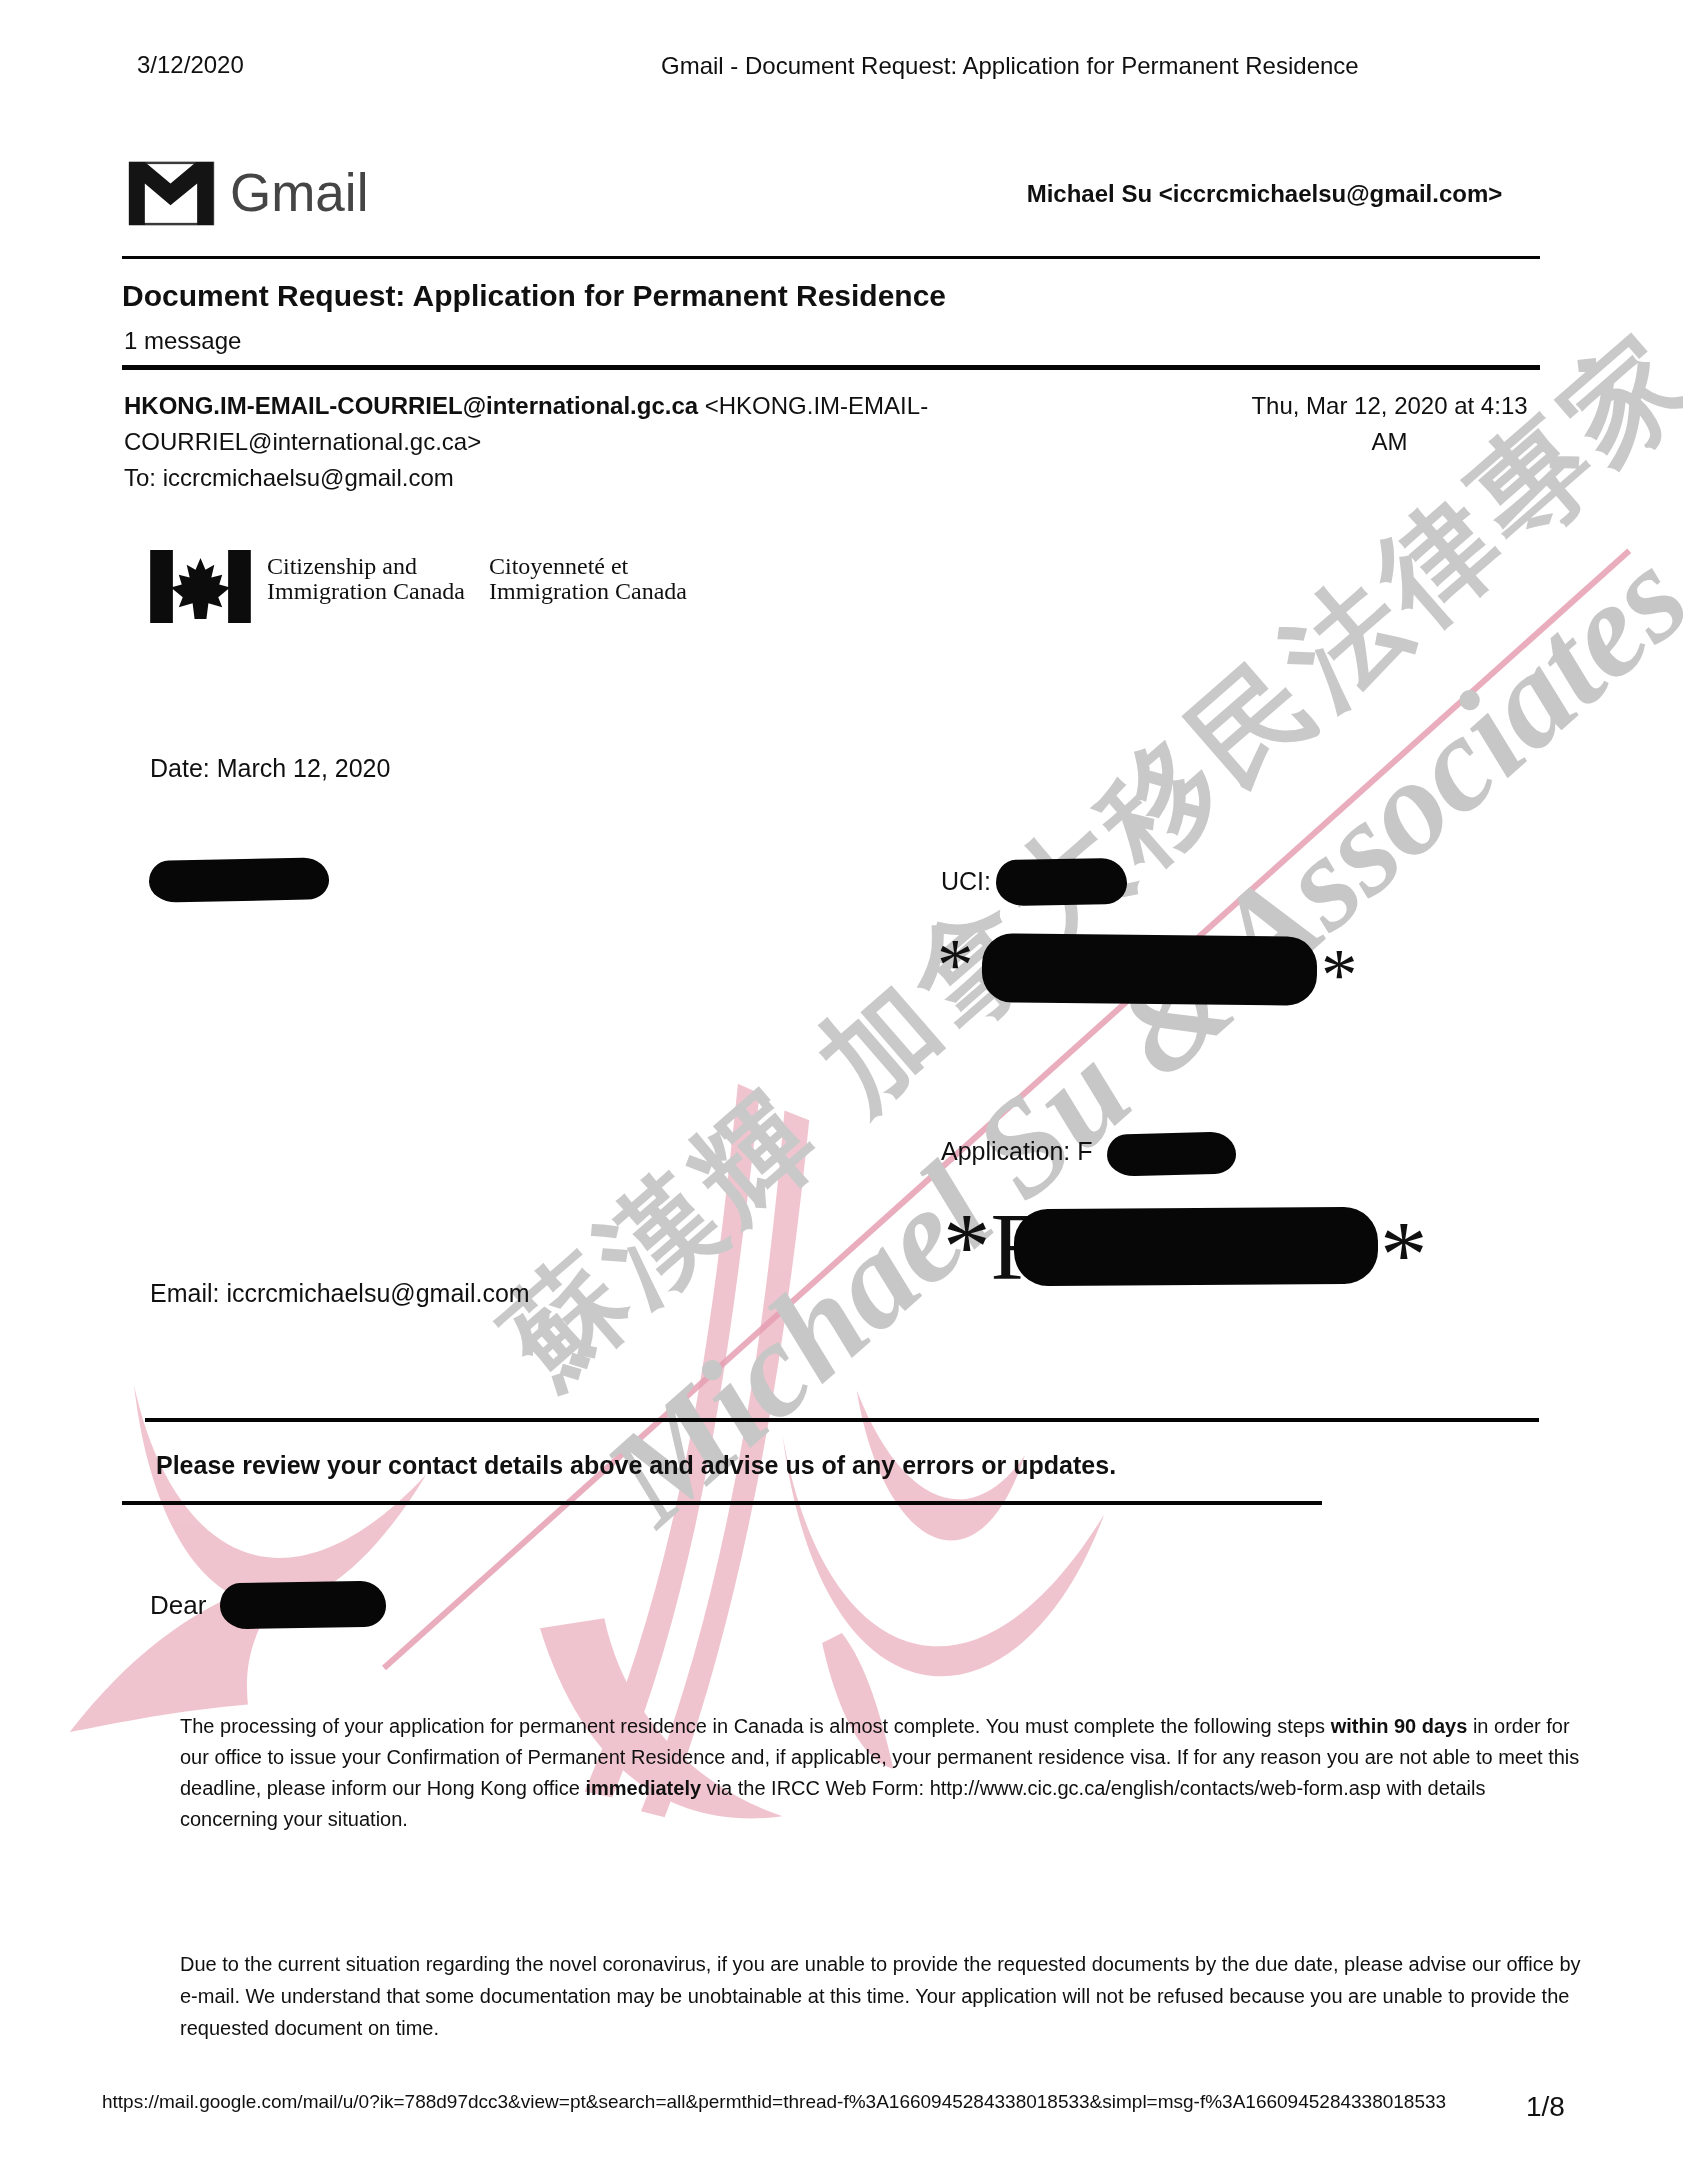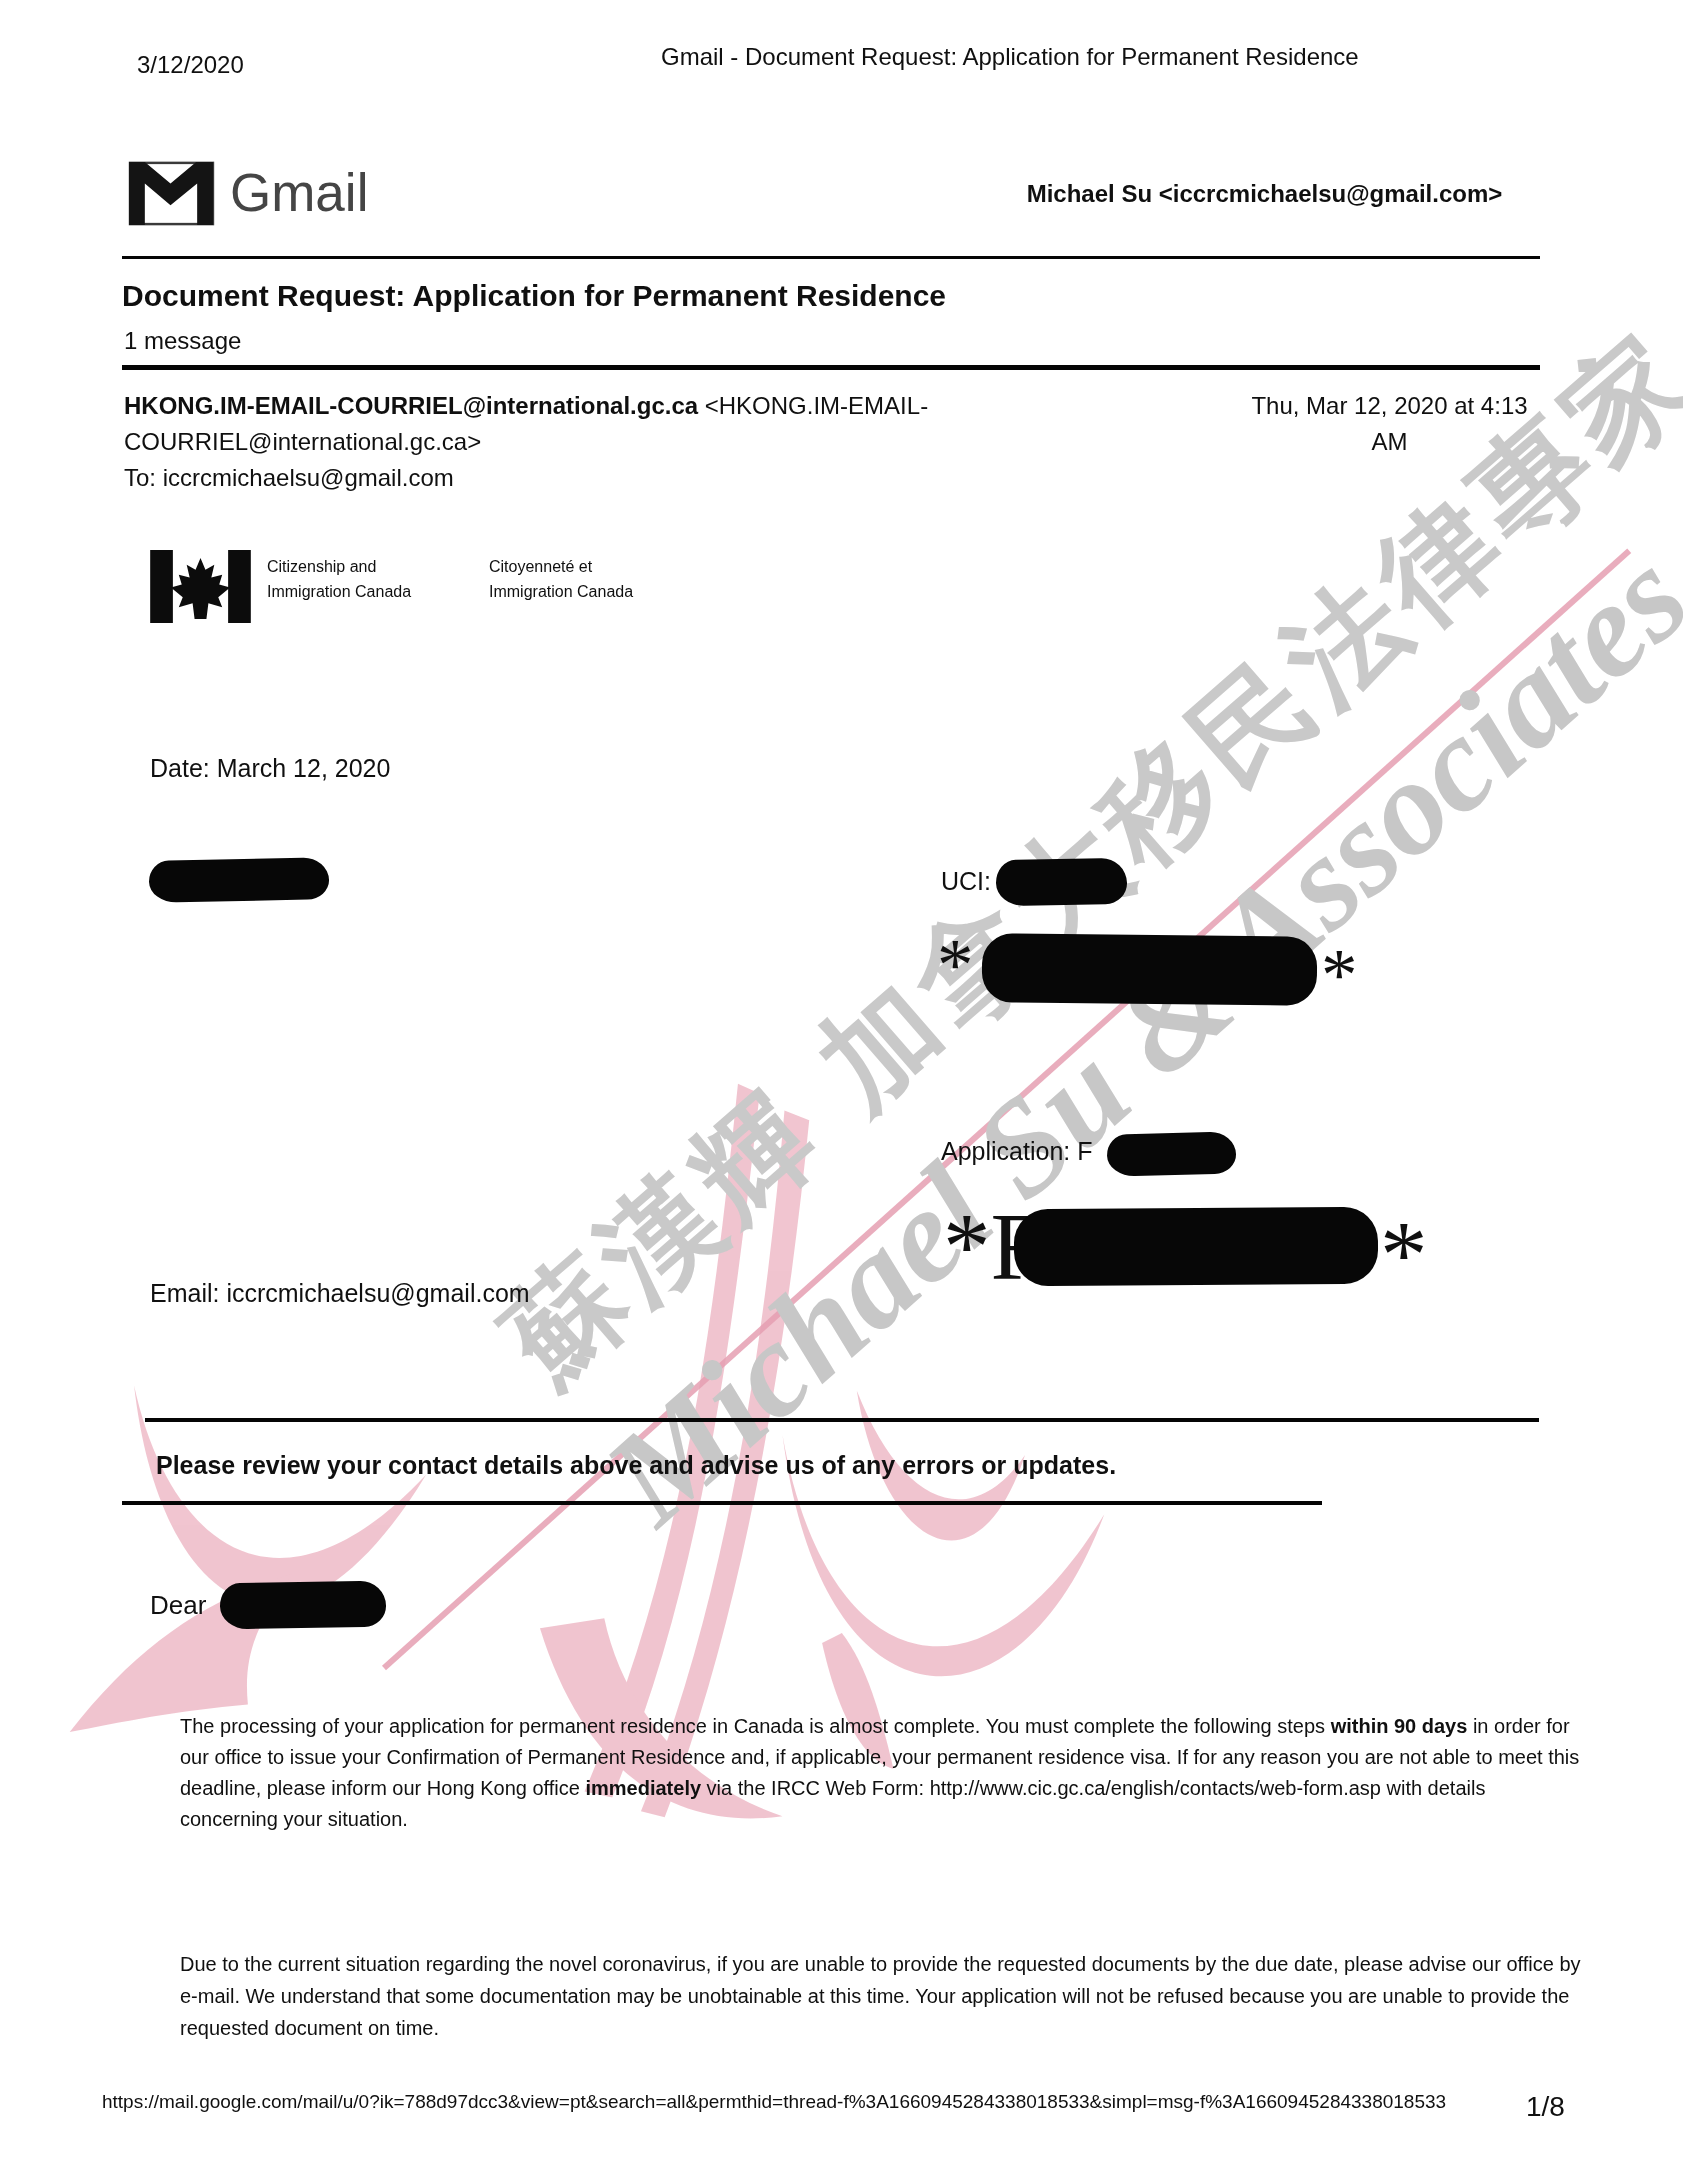--- a/index.html
+++ b/index.html
@@ -24,21 +24,21 @@
   .wm-en {
     transform:rotate(-41.5deg); transform-origin:left top;
     font-family:"Liberation Serif", serif; font-style:italic; font-weight:bold;
     font-size:135px; color:#c7c7c7; white-space:nowrap;
   }
   .wm-line {
     width:1673px; height:6px; background:#e59fb1; opacity:.85;
     transform:rotate(-41.9deg); transform-origin:left center;
   }
   .right-align { text-align:center; }
-  .lh25 { font-size:16px; line-height:25px; }
+  .lh25 { font-size:24px; line-height:25px;font-family:Liberation Serif, serif; }
 </style>
 </head>
 <body>
 
 <div id="page">
 
   <div>
     <svg class="abs" style="left:30px;top:1049px" width="1109" height="792" viewBox="0 0 1120 800">
       <g fill="#edb6c4" opacity="0.8">
         <path d="M715,35 C690,280 660,520 560,750 L588,756 C678,540 708,300 737,45 Z"></path>
@@ -50,21 +50,21 @@
         <path d="M515,585 C560,730 650,790 760,775 C670,745 600,670 580,575 Z"></path>
         <path d="M800,600 C820,690 850,722 872,727 C852,640 835,610 820,590 Z"></path>
       </g>
     </svg>
     <div class="abs wm-line" style="left:384px;top:1665px"></div>
     <div class="abs wm-cn" style="left:473px;top:1299px">蘇漢輝 加拿大移民法律專家</div>
     <div class="abs wm-en" style="left:576px;top:1438px">Michael Su &amp; Associates</div>
   </div>
 
   <div class="abs small" style="left:103px;top:51px">3/12/2020</div>
-  <div class="abs small" style="left:627px;top:43px">Gmail - Document Request: Application for Permanent Residence</div>
+  <div class="abs small" style="left:627px;top:52px">Gmail - Document Request: Application for Permanent Residence</div>
 
   <svg class="abs" style="left:123px;top:154px" width="95" height="77" viewBox="0 0 96 78">
     <rect x="7" y="9" width="84" height="62" fill="#ffffff" stroke="#3a3a3a" stroke-width="2.5"></rect>
     <path d="M6 72 V8 H22 L48 30 L74 8 H91 V72 H75 V30 L48 52 L22 30 V72 Z" fill="#141414"></path>
   </svg>
   <div class="abs" style="left:230px;top:162px;font-size:53px;color:#454545">Gmail</div>
   <div class="abs b right-align" style="left:990px;top:180px;width:549px;font-size:24px">Michael Su &lt;iccrcmichaelsu@gmail.com&gt;</div>
 
   <div class="abs hline" style="left:122px;top:256px;width:1418px;height:3px"></div>
 

